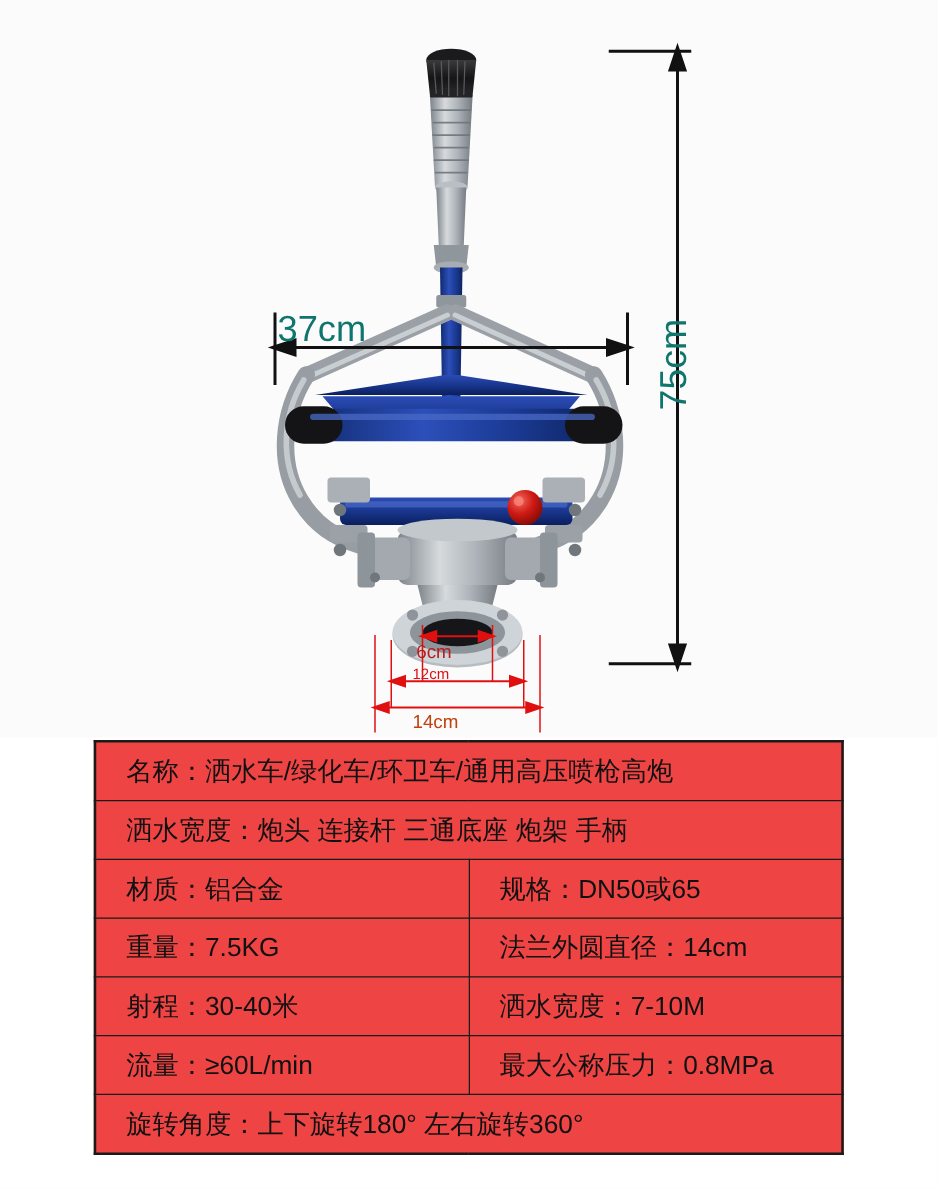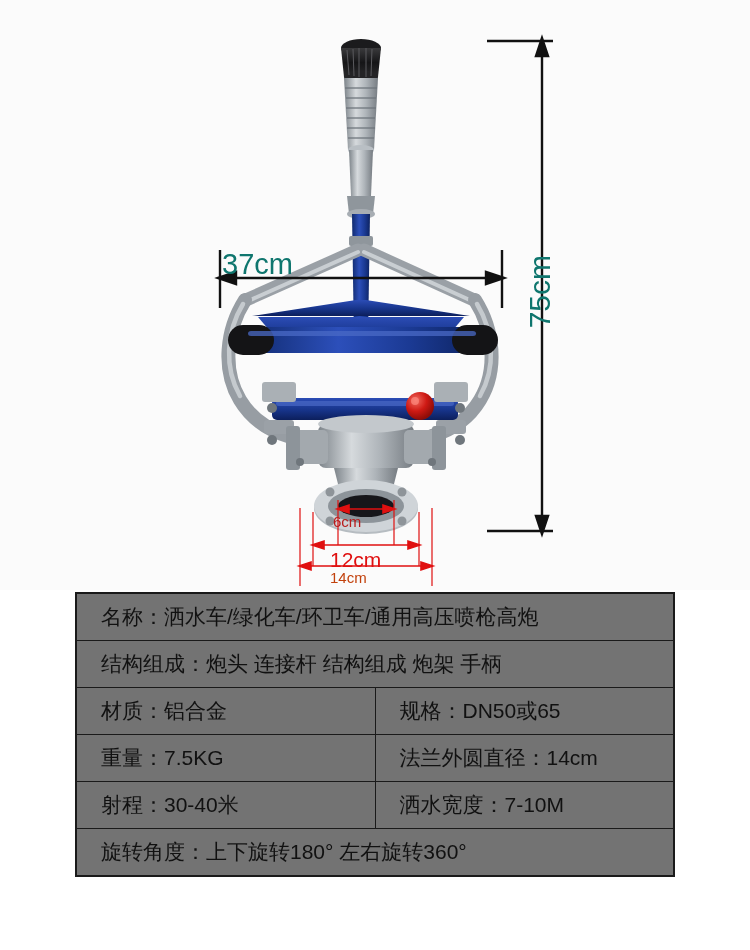--- a/index.html
+++ b/index.html
@@ -52,22 +52,22 @@
 
   
   #label-6 {
     left: 333px;
     top: 513px;
     font-size: 15px;
     color: #b91c1c;
   }
   #label-12 {
     left: 330px;
-    top: 548px;
-    font-size: 21px;
+    top: 532px;
+    font-size: 12px;
     color: #e01010;
   }
   #label-14 {
     left: 330px;
     top: 569px;
     font-size: 15px;
     color: #c2410c;
   }
 
   svg.overlay {
@@ -79,21 +79,21 @@
   }
 
   
   .spec-table {
     position: absolute;
     left: 75px;
     top: 592px;
     width: 600px;
     border: 2px solid #1a1a1a;
     border-collapse: collapse;
-    background: #737373;
+    background: #ef4444;
   }
   .spec-table td {
     border: 1px solid #1a1a1a;
     font-size: 21px;
     color: #111111;
     padding: 9px 6px 9px 24px;
     height: 24px;
     font-family: "Liberation Sans", sans-serif;
     white-space: nowrap;
   }
@@ -308,33 +308,37 @@
     <div class="dim-label" id="label-12">12cm</div>
     <div class="dim-label" id="label-14">14cm</div>
   </div>
 
   <table class="spec-table">
     <tbody>
       <tr>
         <td class="full" colspan="2">名称：洒水车/绿化车/环卫车/通用高压喷枪高炮</td>
       </tr>
       <tr>
-        <td class="full" colspan="2">结构组成：炮头 连接杆 结构组成 炮架 手柄</td>
+        <td class="full" colspan="2">洒水宽度：炮头 连接杆 三通底座 炮架 手柄</td>
       </tr>
       <tr>
         <td class="half">材质：铝合金</td>
         <td class="half">规格：DN50或65</td>
       </tr>
       <tr>
         <td class="half">重量：7.5KG</td>
         <td class="half">法兰外圆直径：14cm</td>
       </tr>
       <tr>
         <td class="half">射程：30-40米</td>
         <td class="half">洒水宽度：7-10M</td>
       </tr>
       <tr>
+        <td class="half">流量：≥60L/min</td>
+        <td class="half">最大公称压力：0.8MPa</td>
+      </tr>
+      <tr>
         <td class="full" colspan="2">旋转角度：上下旋转180°    左右旋转360°</td>
       </tr>
     </tbody>
   </table>
 
 </div>
 
 </body></html>

